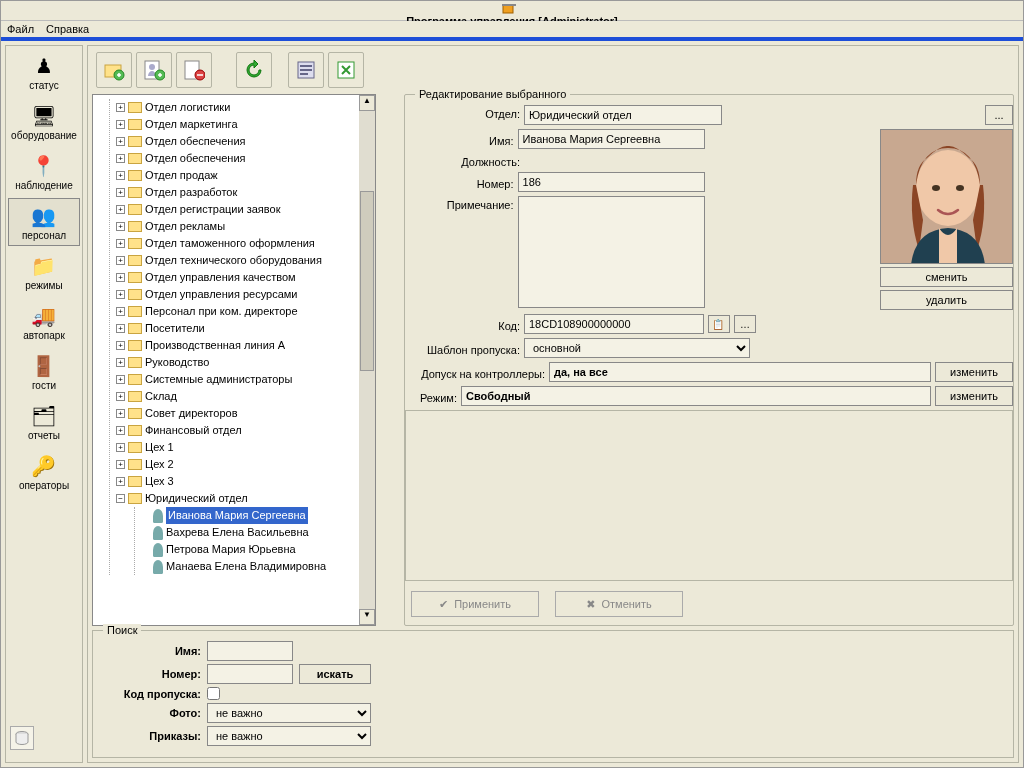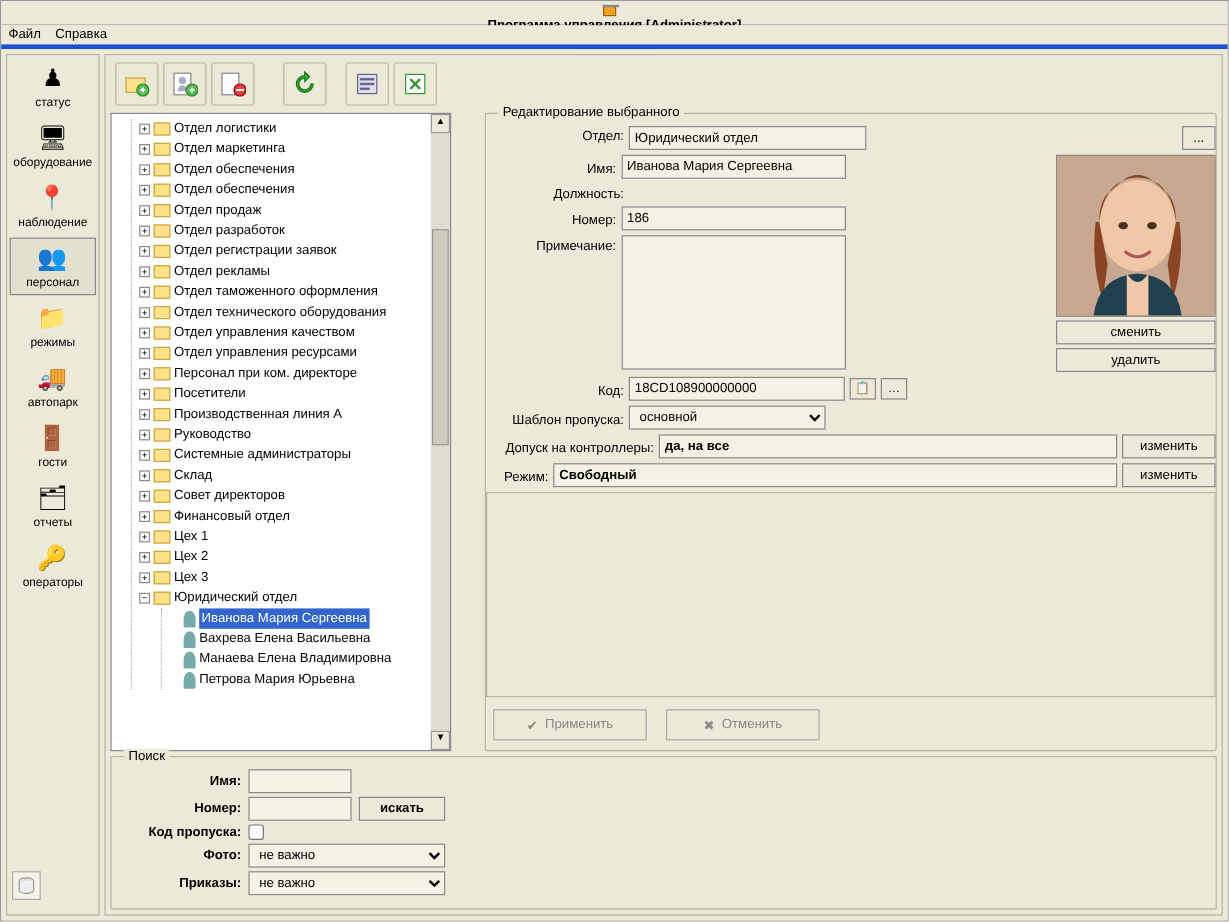--- a/index.html
+++ b/index.html
@@ -335,26 +335,26 @@
                     <span class="lbl selected">Иванова Мария Сергеевна</span>
                   </div>
                   <div class="node">
                     <span class="twist empty"></span>
                     <span class="person"></span>
                     <span class="lbl ">Вахрева Елена Васильевна</span>
                   </div>
                   <div class="node">
                     <span class="twist empty"></span>
                     <span class="person"></span>
-                    <span class="lbl ">Манаева Елена Владимировна</span>
+                    <span class="lbl ">Петрова Мария Юрьевна</span>
                   </div>
                   <div class="node">
                     <span class="twist empty"></span>
                     <span class="person"></span>
-                    <span class="lbl ">Петрова Мария Юрьевна</span>
+                    <span class="lbl ">Манаева Елена Владимировна</span>
                   </div>
                 </div>
               </div>
             </div>
           <div class="vscroll">
             <div class="sbbtn">▲</div>
             <div class="track">
                 <div class="thumb"></div>
               </div>
             <div class="sbbtn">▼</div>
@@ -413,21 +413,21 @@
 
             <div class="row" style="align-items:center">
               <label>Код:</label>
               <input type="text" style="width: 180px;" value="18CD108900000000">
               <span class="icon-mini">📋</span>
               <span class="icon-mini">…</span>
             </div>
 
             <div class="row" style="align-items:center">
               <label>Шаблон пропуска:</label>
-              <select style="width:164px">
+              <select style="width:226px">
                 <option>основной</option>
               </select>
             </div>
 
             <div class="row" style="align-items:center">
               <label class="wider">Допуск на контроллеры:</label>
               <input type="text" style="flex: 1 1 0%; font-weight: bold;" readonly="" value="да, на все">
               <button class="btn" style="width:78px">изменить</button>
             </div>
 

